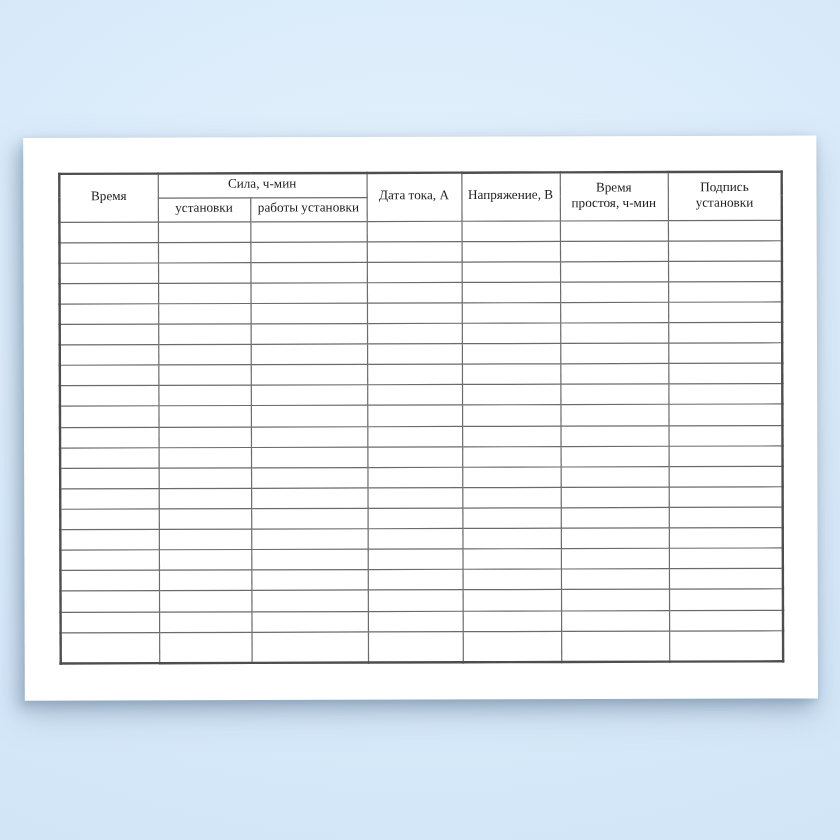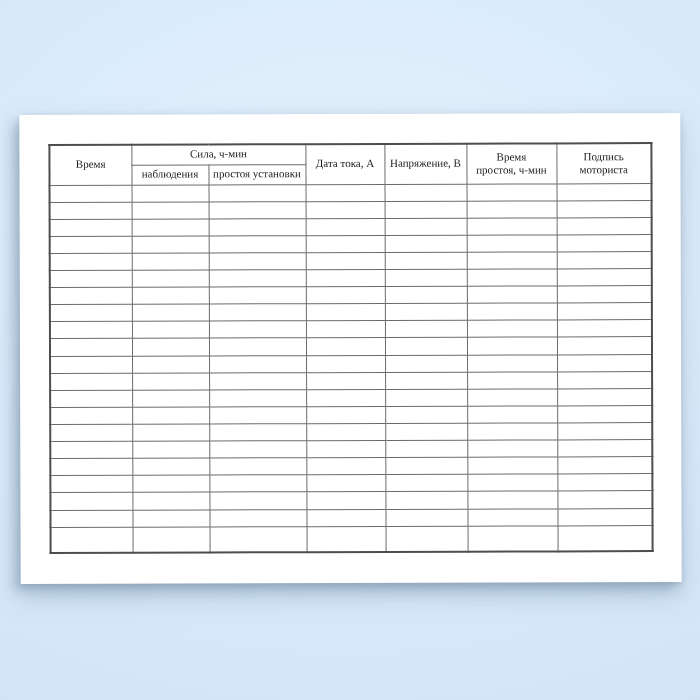--- a/index.html
+++ b/index.html
@@ -80,25 +80,25 @@
         <col style="width:95px">
       </colgroup>
       <thead>
         <tr>
           <th rowspan="2">Время</th>
           <th colspan="2">Сила, ч-мин</th>
           <th rowspan="2">Дата тока, А</th>
           <th rowspan="2">Напряжение, В</th>
           <th rowspan="2">Время
 простоя, ч-мин</th>
-          <th rowspan="2">Подпись моториста</th>
+          <th rowspan="2">Подпись установки</th>
         </tr>
         <tr>
-          <th>наблюдения</th>
-          <th>простоя установки</th>
+          <th>установки</th>
+          <th>работы установки</th>
         </tr>
       </thead>
       <tbody>
           <tr>
             <td></td>
             <td></td>
             <td></td>
             <td></td>
             <td></td>
             <td></td>

